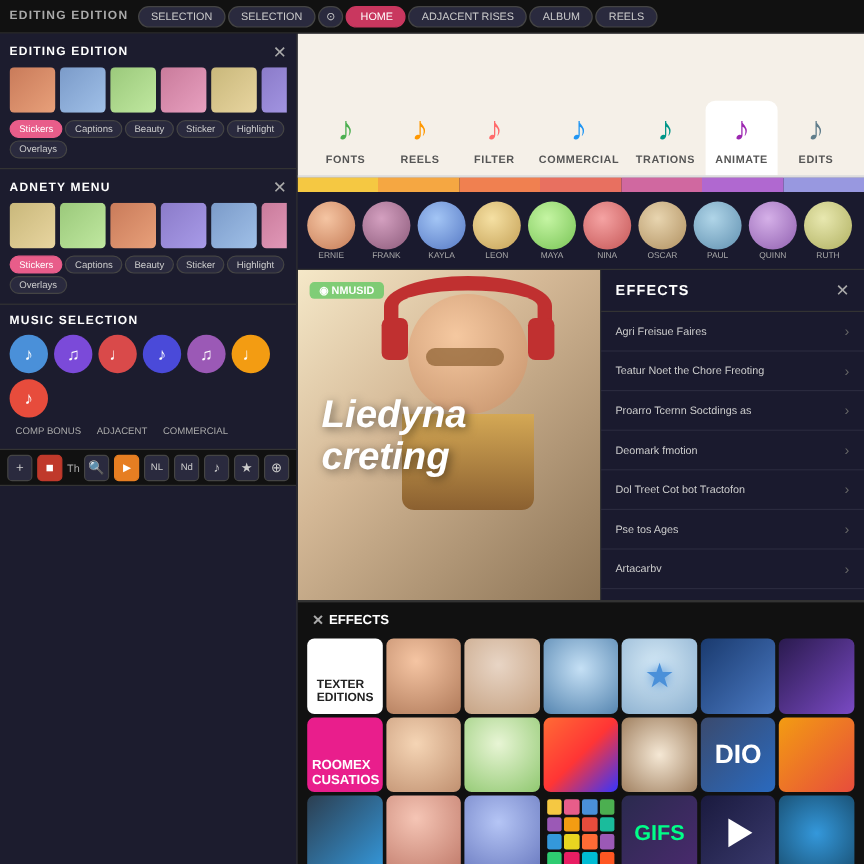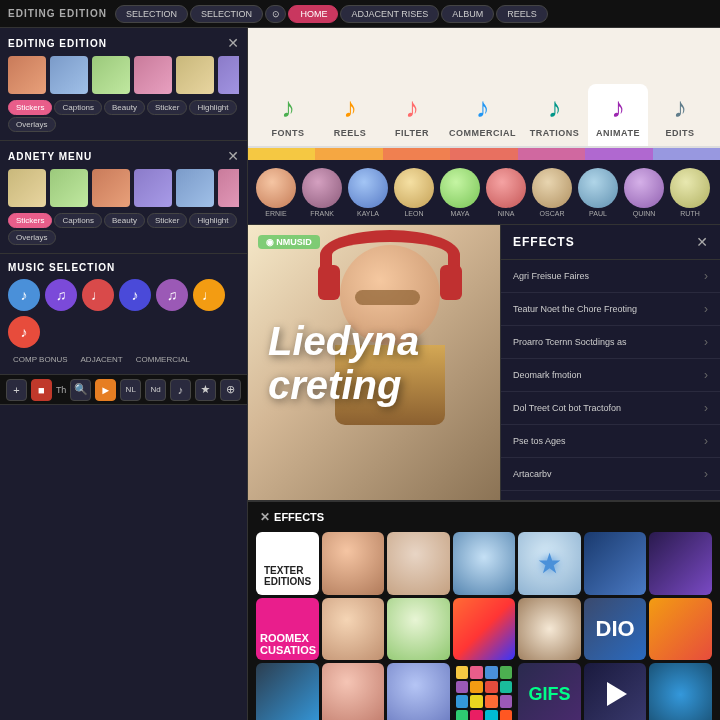--- a/index.html
+++ b/index.html
@@ -335,21 +335,21 @@
       height: 100%;
       background: linear-gradient(135deg, #f5e8c8 0%, #d4b896 40%, #8b7355 100%);
       position: absolute;
       top: 0; left: 0;
     }
     .preview-text {
       position: absolute;
       left: 20px;
       top: 50%;
       transform: translateY(-50%);
-      font-size: 40px;
+      font-size: 32px;
       font-weight: 900;
       color: #fff;
       text-shadow: 2px 2px 8px rgba(0,0,0,0.5);
       line-height: 1.1;
       font-style: italic;
     }
 
     
     .effects-panel {
       width: 220px;

